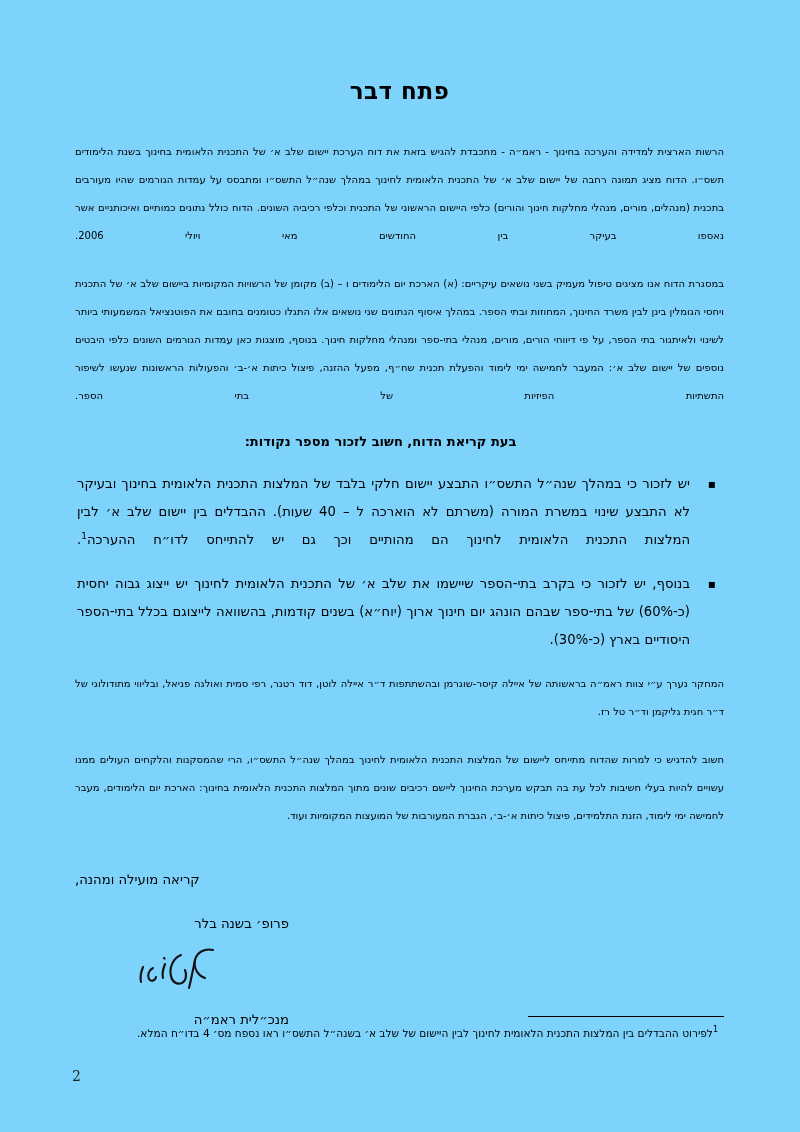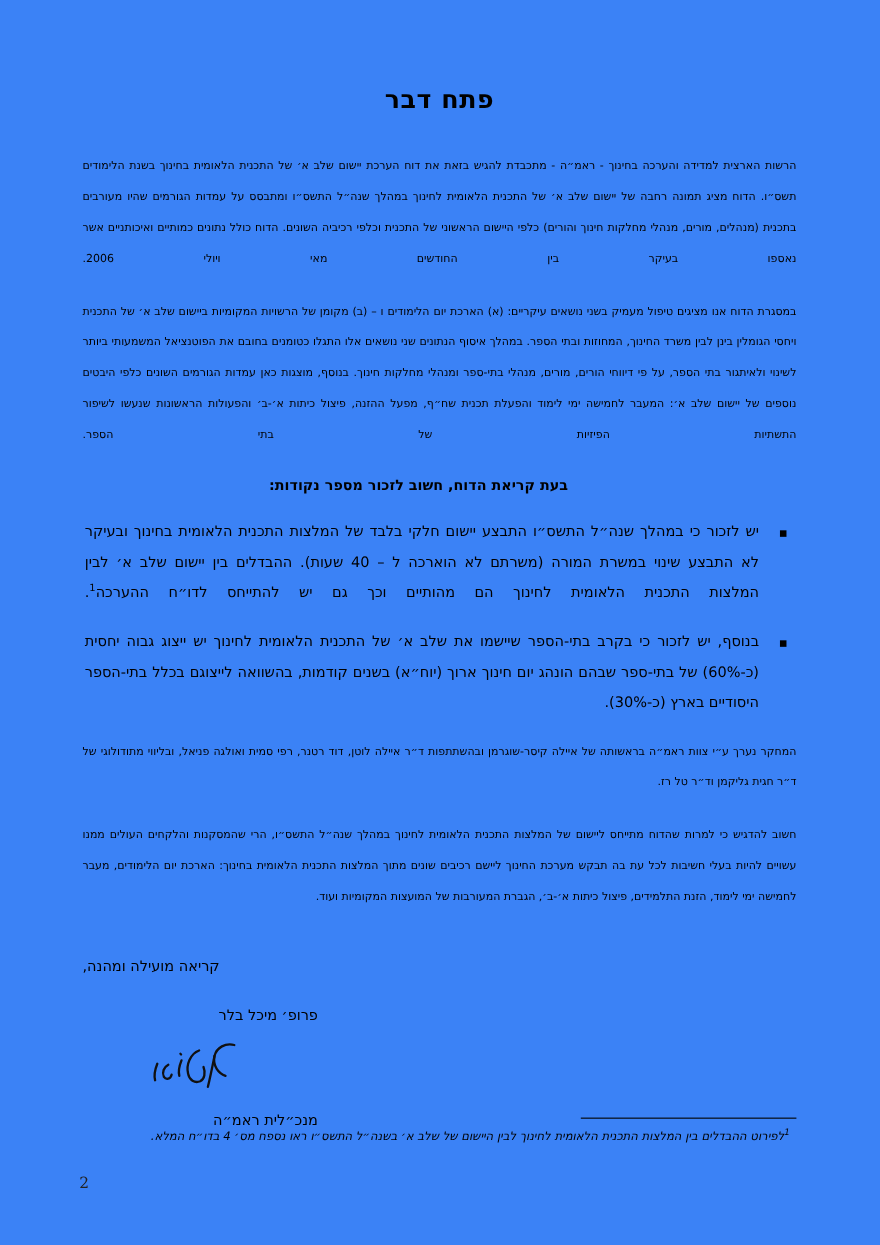--- a/index.html
+++ b/index.html
@@ -10,21 +10,21 @@
   }
   body {
     font-family: "DejaVu Sans", "Liberation Sans", sans-serif;
     color: #000000;
     -webkit-font-smoothing: antialiased;
   }
   .page {
     position: relative;
     width: 800px;
     height: 1132px;
-    background: #3b82f6;
+    background: #7dd3fc;
     overflow: hidden;
     box-sizing: border-box;
   }
   .content {
     position: absolute;
     left: 75px;
     right: 76px;
     top: 0;
     width: 649px;
   }
@@ -159,21 +159,20 @@
     display: flex;
     justify-content: flex-start;
   }
   .footnote-text {
     direction: rtl;
     text-align: right;
     font-size: 10.6px;
     line-height: 16px;
     margin: 8px 0 0 0;
     padding-right: 6px;
-    font-style: italic;
   }
   .footnote-text sup {
     font-size: 8px;
     vertical-align: super;
     line-height: 0;
   }
 
   
   .page-number {
     position: absolute;
@@ -207,21 +206,21 @@
 
     <p class="para para-last-right"><span>המחקר נערך ע״י צוות ראמ״ה בראשותה של </span><b>איילה קיסר-שוגרמן</b><span> ובהשתתפות </span><b>ד״ר איילה לוטן, דוד רטנר, רפי סמית ואולגה פניאל</b><span>, ובליווי מתודולוגי של </span><b>ד״ר חגית גליקמן וד״ר טל רז</b><span>.</span></p>
 
     <p class="para para-last-right">חשוב להדגיש כי למרות שהדוח מתייחס ליישום של המלצות התכנית הלאומית לחינוך במהלך שנה״ל התשס״ו, הרי שהמסקנות והלקחים העולים ממנו עשויים להיות בעלי חשיבות לכל עת בה תבקש מערכת החינוך ליישם רכיבים שונים מתוך המלצות התכנית הלאומית בחינוך:  הארכת יום הלימודים, מעבר לחמישה ימי לימוד, הזנת התלמידים, פיצול כיתות א׳-ב׳, הגברת המעורבות של המועצות המקומיות ועוד.</p>
 
     <p class="closing">
       <span class="closing-inner">קריאה מועילה ומהנה,</span>
     </p>
 
     <div class="sign-block">
-      <p class="sign-name">פרופ׳ מיכל בלר</p>
+      <p class="sign-name">פרופ׳ בשנה בלר</p>
 
       <div class="signature-img">
         <svg width="180" height="58" viewBox="0 0 180 58" xmlns="http://www.w3.org/2000/svg" aria-hidden="true">
           <g fill="none" stroke="#111111" stroke-width="2.1" stroke-linecap="round" stroke-linejoin="round">
             <path d="M104 8 C96 6, 88 10, 86 18 C84 27, 90 34, 96 36"></path>
             <path d="M86 18 C84 28, 82 38, 80 46"></path>
             <path d="M72 13 C64 16, 60 26, 62 34 C63 40, 68 43, 73 41 C77 39, 78 33, 76 28"></path>
             <path d="M56 22 C54 27, 53 32, 54 36"></path>
             <path d="M55 16 L55.6 16.6"></path>
             <path d="M44 26 C40 28, 38 33, 40 37 C42 40, 46 39, 47 35"></path>

